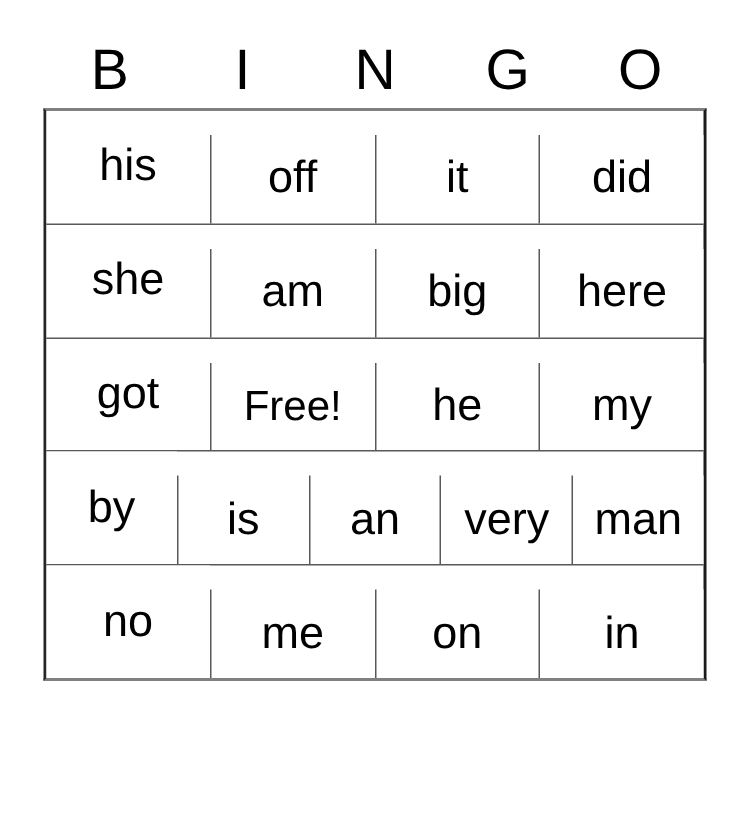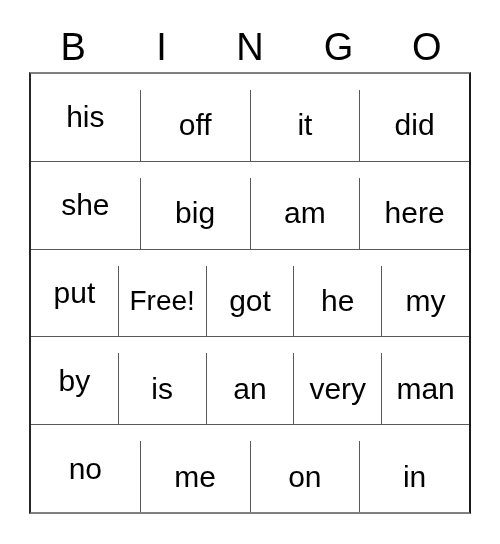--- a/index.html
+++ b/index.html
@@ -43,21 +43,21 @@
     color: #000000;
     user-select: none;
   }
 
   
   .grid {
     position: absolute;
     left: 29px;
     top: 72px;
     width: 442px;
-    height: 442px;
+    height: 382px;
     box-sizing: border-box;
     border-top: 2px solid #808080;
     border-left: 2px solid #262626;
     border-right: 2px solid #1a1a1a;
     border-bottom: 2px solid #808080;
     display: flex;
     flex-direction: column;
     background: #ffffff;
   }
   .grid-row {
@@ -122,39 +122,36 @@
       <div class="grid-cell">
           <span class="cell-text">did</span>
         </div>
     </div>
 
     <div class="grid-row">
       <div class="grid-cell">
           <span class="cell-text">she</span>
         </div>
       <div class="grid-cell">
-          <span class="cell-text">big</span>
+          <span class="cell-text">am</span>
         </div>
       <div class="grid-cell">
-          <span class="cell-text">am</span>
+          <span class="cell-text">big</span>
         </div>
       <div class="grid-cell">
           <span class="cell-text">here</span>
         </div>
     </div>
 
     <div class="grid-row">
       <div class="grid-cell">
-          <span class="cell-text">put</span>
+          <span class="cell-text">got</span>
         </div>
       <div class="grid-cell free">
           <span class="cell-text">Free!</span>
-        </div>
-      <div class="grid-cell">
-          <span class="cell-text">got</span>
         </div>
       <div class="grid-cell">
           <span class="cell-text">he</span>
         </div>
       <div class="grid-cell">
           <span class="cell-text">my</span>
         </div>
     </div>
 
     <div class="grid-row">

